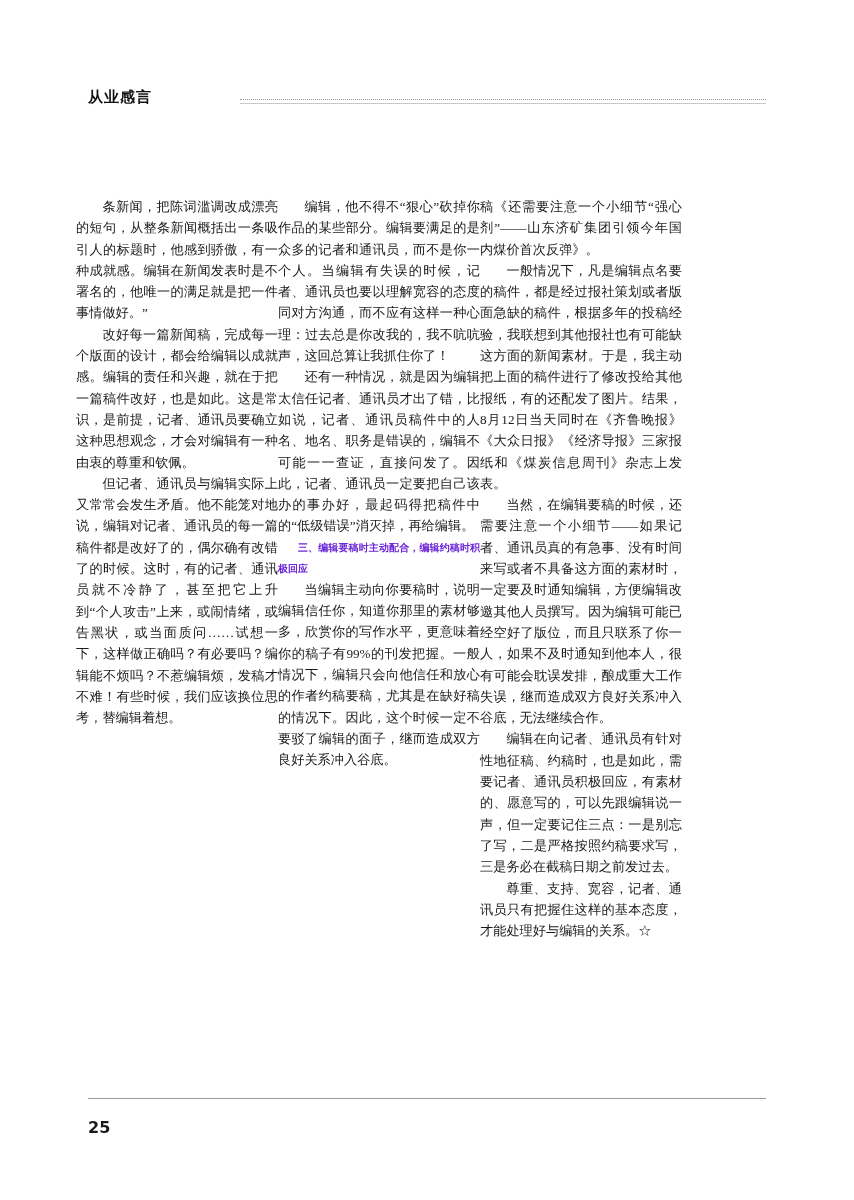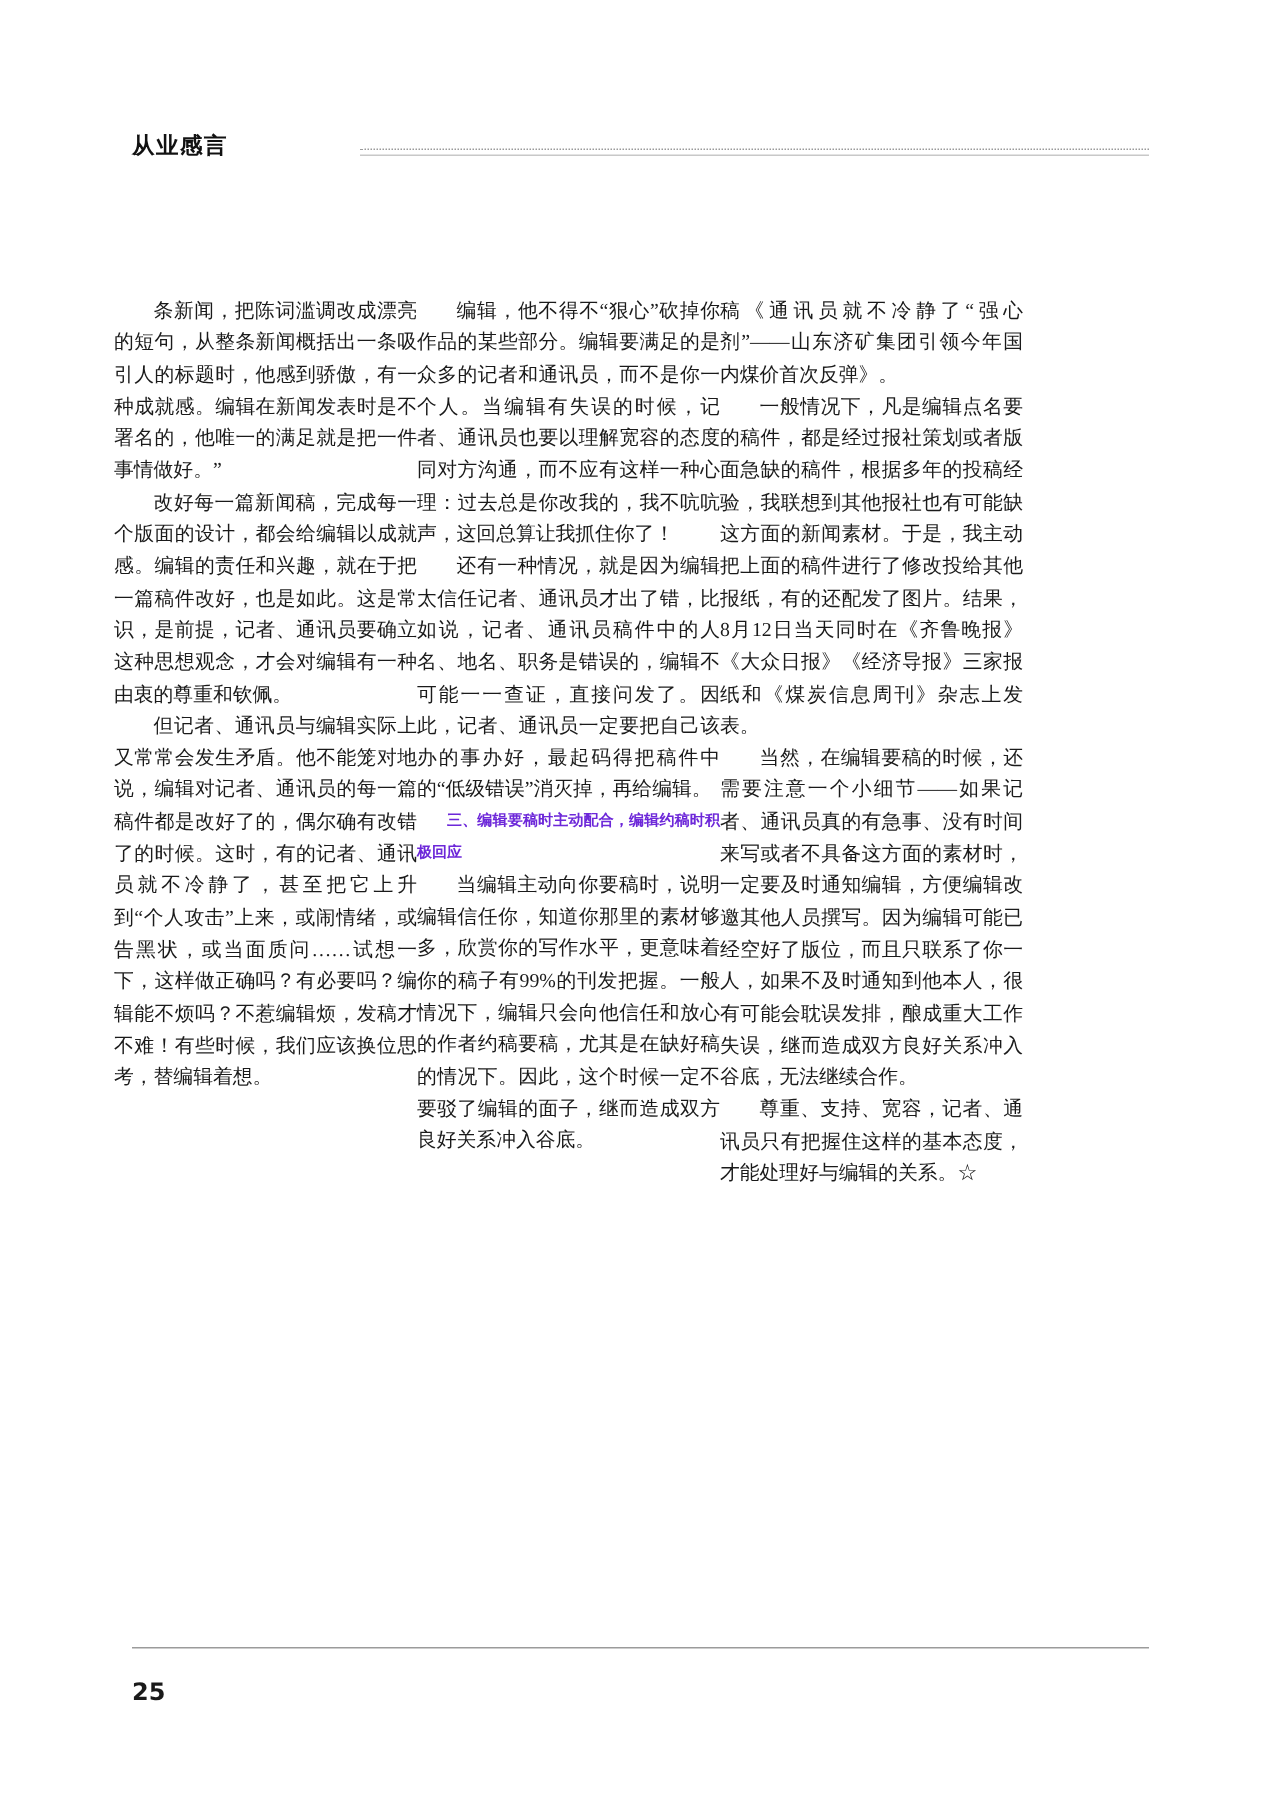--- a/index.html
+++ b/index.html
@@ -129,23 +129,24 @@
         <p class="">改好每一篇新闻稿，完成每一个版面的设计，都会给编辑以成就感。编辑的责任和兴趣，就在于把一篇稿件改好，也是如此。这是常识，是前提，记者、通讯员要确立这种思想观念，才会对编辑有一种由衷的尊重和钦佩。</p>
         <p class="">但记者、通讯员与编辑实际上又常常会发生矛盾。他不能笼对地说，编辑对记者、通讯员的每一篇稿件都是改好了的，偶尔确有改错了的时候。这时，有的记者、通讯员就不冷静了，甚至把它上升到“个人攻击”上来，或闹情绪，或告黑状，或当面质问……试想一下，这样做正确吗？有必要吗？编辑能不烦吗？不惹编辑烦，发稿才不难！有些时候，我们应该换位思考，替编辑着想。</p>
       </div>
     <div class="col" id="col1">
         <p class="">编辑，他不得不“狠心”砍掉你作品的某些部分。编辑要满足的是众多的记者和通讯员，而不是你一个人。当编辑有失误的时候，记者、通讯员也要以理解宽容的态度同对方沟通，而不应有这样一种心理：过去总是你改我的，我不吭吭声，这回总算让我抓住你了！</p>
         <p class="">还有一种情况，就是因为编辑太信任记者、通讯员才出了错，比如说，记者、通讯员稿件中的人名、地名、职务是错误的，编辑不可能一一查证，直接问发了。因此，记者、通讯员一定要把自己该办的事办好，最起码得把稿件中的“低级错误”消灭掉，再给编辑。</p>
         <p class="subhead">三、编辑要稿时主动配合，编辑约稿时积极回应</p>
         <p class="">当编辑主动向你要稿时，说明编辑信任你，知道你那里的素材够多，欣赏你的写作水平，更意味着你的稿子有99%的刊发把握。一般情况下，编辑只会向他信任和放心的作者约稿要稿，尤其是在缺好稿的情况下。因此，这个时候一定不要驳了编辑的面子，继而造成双方良好关系冲入谷底。</p>
       </div>
     <div class="col" id="col2">
-        <p class="noindent">稿《通讯员就不冷静了“强心剂”——山东济矿集团引领今年国内煤价首次反弹》。</p>
+        <p class="noindent">稿《还需要注意一个小细节“强心剂”——山东济矿集团引领今年国内煤价首次反弹》。</p>
         <p class="">一般情况下，凡是编辑点名要的稿件，都是经过报社策划或者版面急缺的稿件，根据多年的投稿经验，我联想到其他报社也有可能缺这方面的新闻素材。于是，我主动把上面的稿件进行了修改投给其他报纸，有的还配发了图片。结果，8月12日当天同时在《齐鲁晚报》《大众日报》《经济导报》三家报纸和《煤炭信息周刊》杂志上发表。</p>
         <p class="">当然，在编辑要稿的时候，还需要注意一个小细节——如果记者、通讯员真的有急事、没有时间来写或者不具备这方面的素材时，一定要及时通知编辑，方便编辑改邀其他人员撰写。因为编辑可能已经空好了版位，而且只联系了你一人，如果不及时通知到他本人，很有可能会耽误发排，酿成重大工作失误，继而造成双方良好关系冲入谷底，无法继续合作。</p>
+        <p class="">编辑在向记者、通讯员有针对性地征稿、约稿时，也是如此，需要记者、通讯员积极回应，有素材的、愿意写的，可以先跟编辑说一声，但一定要记住三点：一是别忘了写，二是严格按照约稿要求写，三是务必在截稿日期之前发过去。</p>
         <p class="">尊重、支持、宽容，记者、通讯员只有把握住这样的基本态度，才能处理好与编辑的关系。☆</p>
       </div>
   </div>
 
   <div class="footer-rule"></div>
   <div class="page-number">25</div>
 
 </div>
 
 </body></html>

